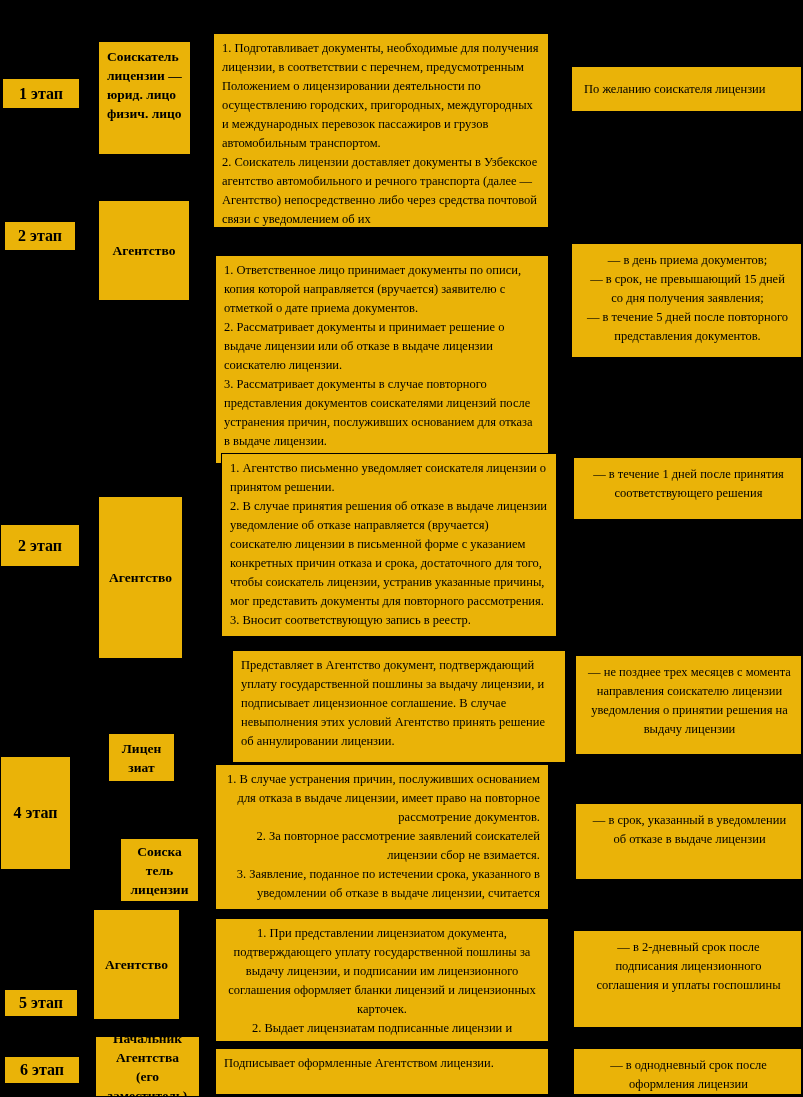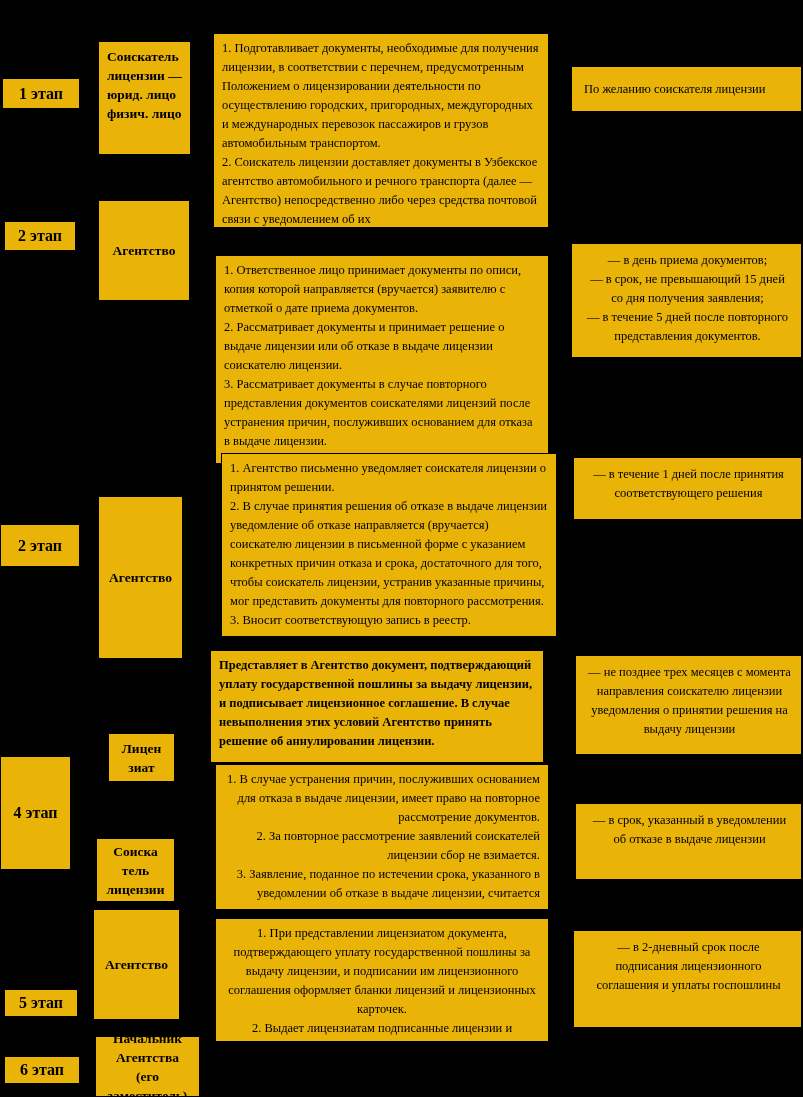--- a/index.html
+++ b/index.html
@@ -47,29 +47,29 @@
   #s3{left:0px;  top:524px; width:80px; height:43px;}
   #s4{left:0px;  top:756px; width:71px; height:114px;}
   #s5{left:4px;  top:962px; width:74px; height:28px;margin-top:27px;}
   #s6{left:4px;  top:1056px;width:76px; height:28px;}
 
   
   #a1{left:98px; top:41px;  width:93px; height:114px;}
   #a2{left:98px; top:200px; width:92px; height:101px;}
   #a3{left:98px; top:496px; width:85px; height:163px;}
   #a4{left:108px;top:733px; width:67px; height:49px;}
-  #a5{left:96px;top:838px; width:79px; height:64px;}
+  #a5{left:120px;top:838px; width:79px; height:64px;}
   #a6{left:93px; top:909px; width:87px; height:111px;}
   #a7{left:95px; top:1036px;width:105px;height:61px;}
 
   
   #d1{left:213px;top:33px;  width:336px;height:195px;}
   #d2{left:215px;top:243px; width:334px;height:209px;margin-top:12px;}
   #d3{left:221px;top:453px; width:336px;height:184px;}
-  #d4{left:210px;top:650px; width:334px;height:113px;font-weight:bold;}
+  #d4{left:232px;top:650px; width:334px;height:113px;}
   #d5{left:215px;top:764px; width:334px;height:146px;text-align:right;}
   #d6{left:215px;top:918px; width:334px;height:124px;text-align:center;}
   #d7{left:215px;top:1048px;width:334px;height:47px;}
 
   
   #t1{left:571px;top:66px;  width:231px;height:46px;}
   #t2{left:571px;top:243px; width:231px;height:115px;}
   #t3{left:573px;top:457px; width:229px;height:63px;}
   #t4{left:575px;top:655px; width:227px;height:100px;}
   #t5{left:575px;top:803px; width:227px;height:77px;}
@@ -111,23 +111,25 @@
 3. Рассматривает документы в случае повторного представления документов соискателями лицензий после устранения причин, послуживших основанием для отказа в выдаче лицензии.</div>
   <div class="box desc" id="d3">1. Агентство письменно уведомляет соискателя лицензии о принятом решении.
 2. В случае принятия решения об отказе в выдаче лицензии уведомление об отказе направляется (вручается) соискателю лицензии в письменной форме с указанием конкретных причин отказа и срока, достаточного для того, чтобы соискатель лицензии, устранив указанные причины, мог представить документы для повторного рассмотрения.
 3. Вносит соответствующую запись в реестр.</div>
   <div class="box desc" id="d4">Представляет в Агентство документ, подтверждающий уплату государственной пошлины за выдачу лицензии, и подписывает лицензионное соглашение. В случае невыполнения этих условий Агентство принять решение об аннулировании лицензии.</div>
   <div class="box desc" id="d5">1. В случае устранения причин, послуживших основанием для отказа в выдаче лицензии, имеет право на повторное рассмотрение документов.
 2. За повторное рассмотрение заявлений соискателей лицензии сбор не взимается.
 3. Заявление, поданное по истечении срока, указанного в уведомлении об отказе в выдаче лицензии, считается вновь поданным.</div>
   <div class="box desc" id="d6">1. При представлении лицензиатом документа, подтверждающего уплату государственной пошлины за выдачу лицензии, и подписании им лицензионного соглашения оформляет бланки лицензий и лицензионных карточек.
 2. Выдает лицензиатам подписанные лицензии и лицензионные карточки.</div>
+  <div class="box desc" id="d7">Подписывает оформленные Агентством лицензии.</div>
 
   <div class="box timing vcenter" id="t1">По желанию соискателя лицензии</div>
   <div class="box timing" id="t2">— в день приема документов;
 — в срок, не превышающий 15 дней со дня получения заявления;
 — в течение 5 дней после повторного представления документов.</div>
   <div class="box timing" id="t3">— в течение 1 дней после принятия соответствующего решения</div>
   <div class="box timing" id="t5">—  в срок, указанный в уведомлении об отказе в выдаче лицензии</div>
   <div class="box timing" id="t4">— не позднее трех месяцев с момента направления соискателю лицензии уведомления о принятии решения на выдачу лицензии</div>
   <div class="box timing" id="t6">— в 2-дневный срок после подписания лицензионного соглашения и уплаты госпошлины</div>
+  <div class="box timing" id="t7">— в однодневный срок после оформления лицензии</div>
 
 </div>
 
 </body></html>

